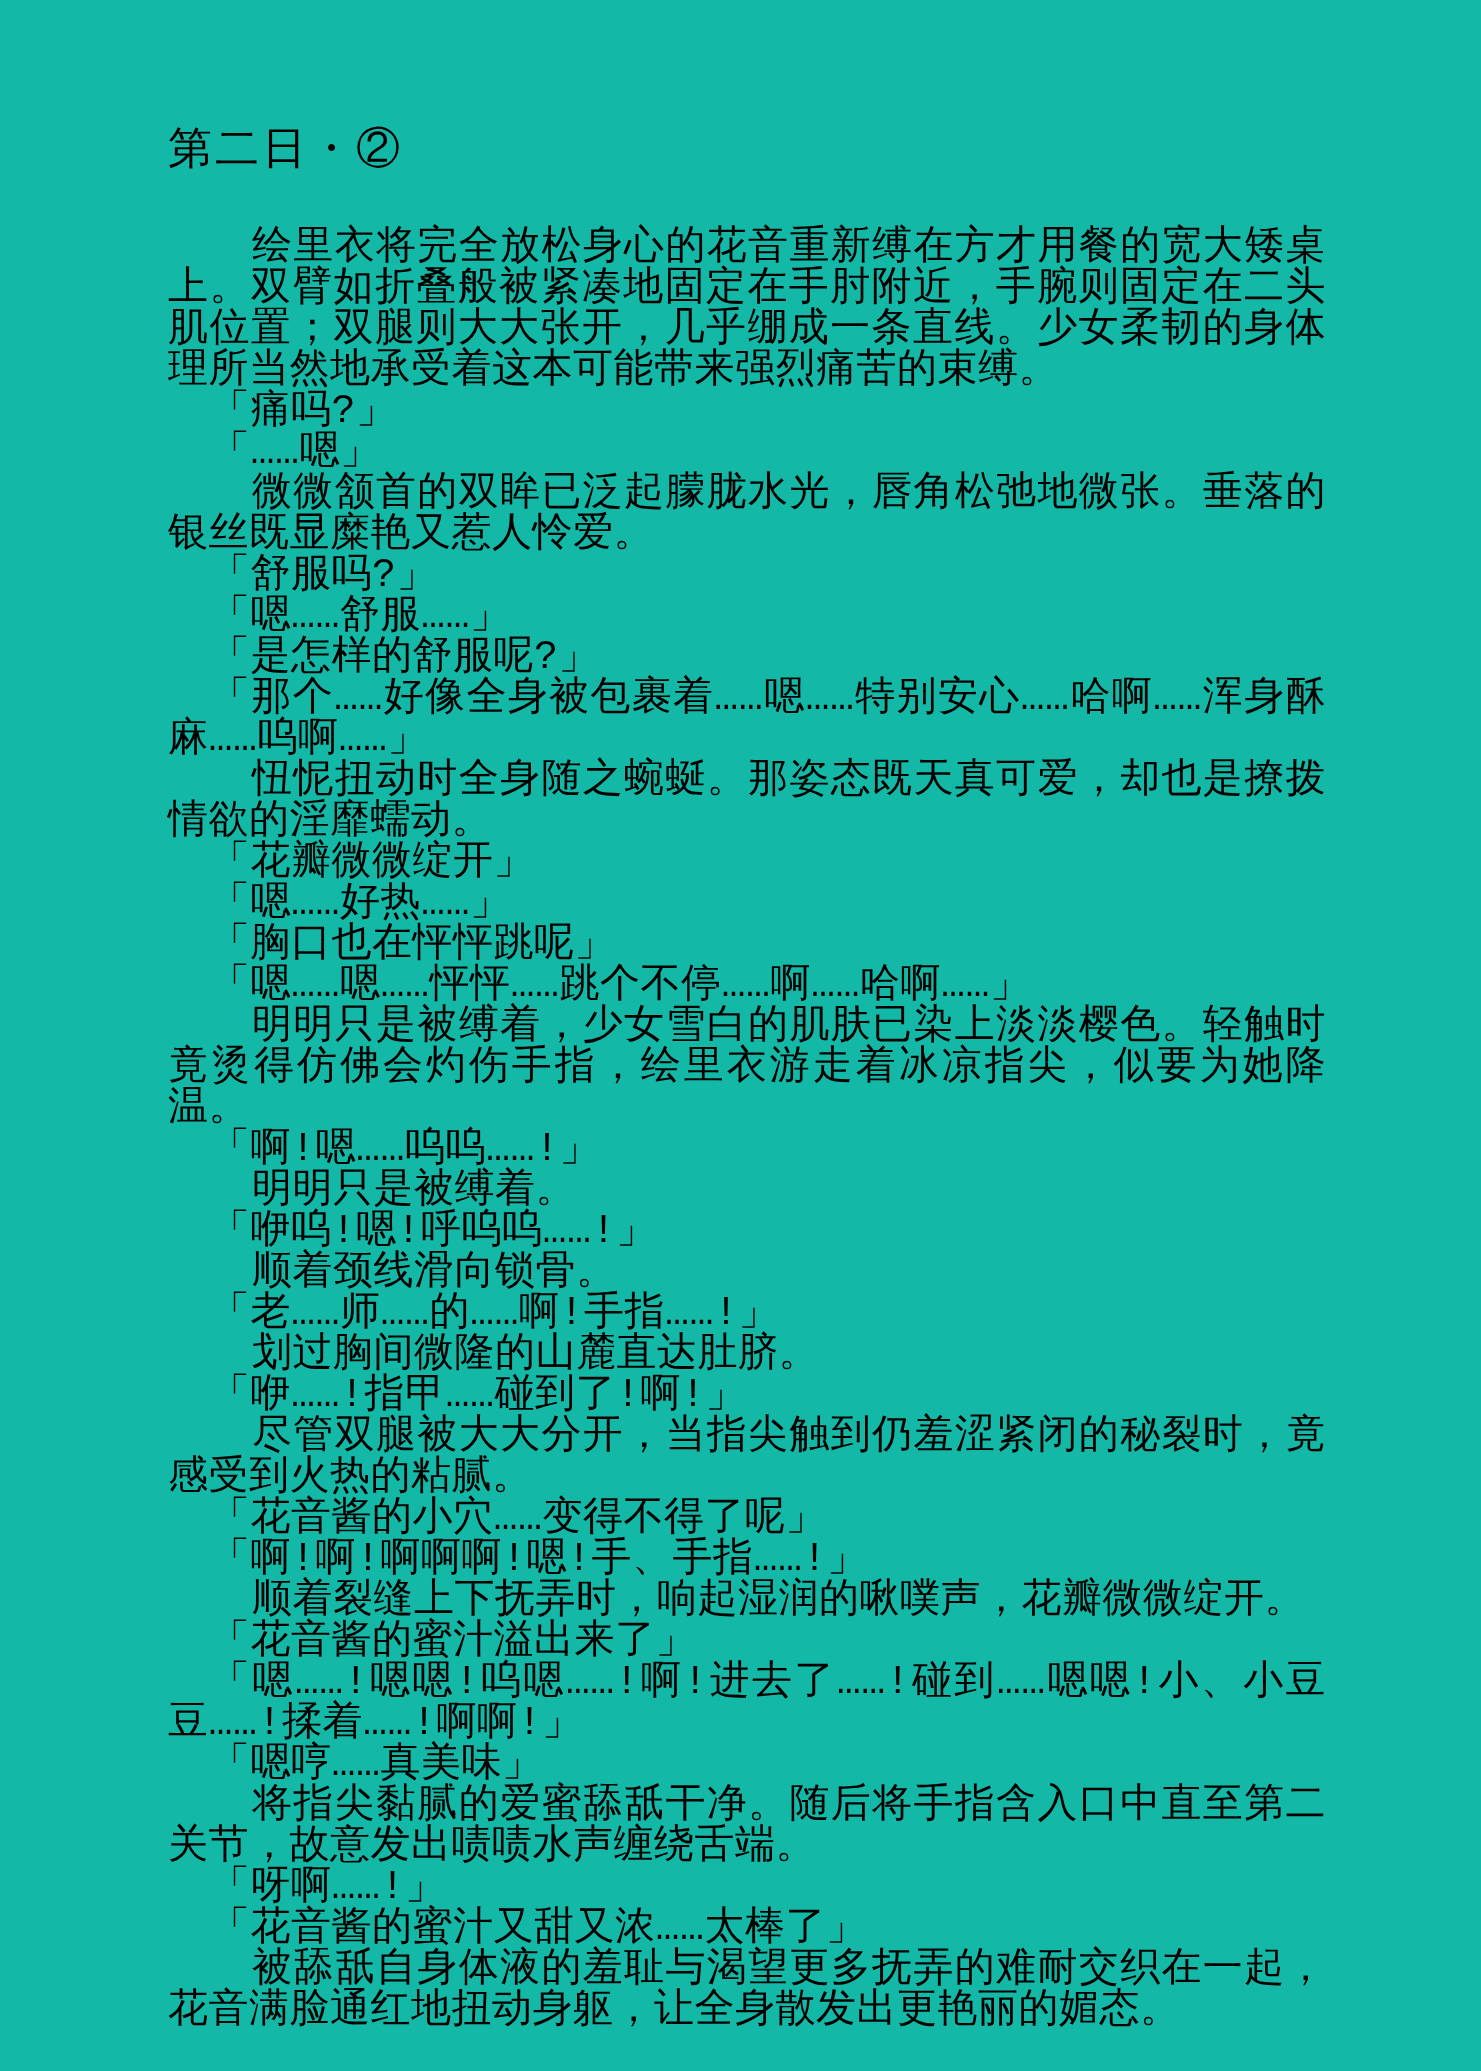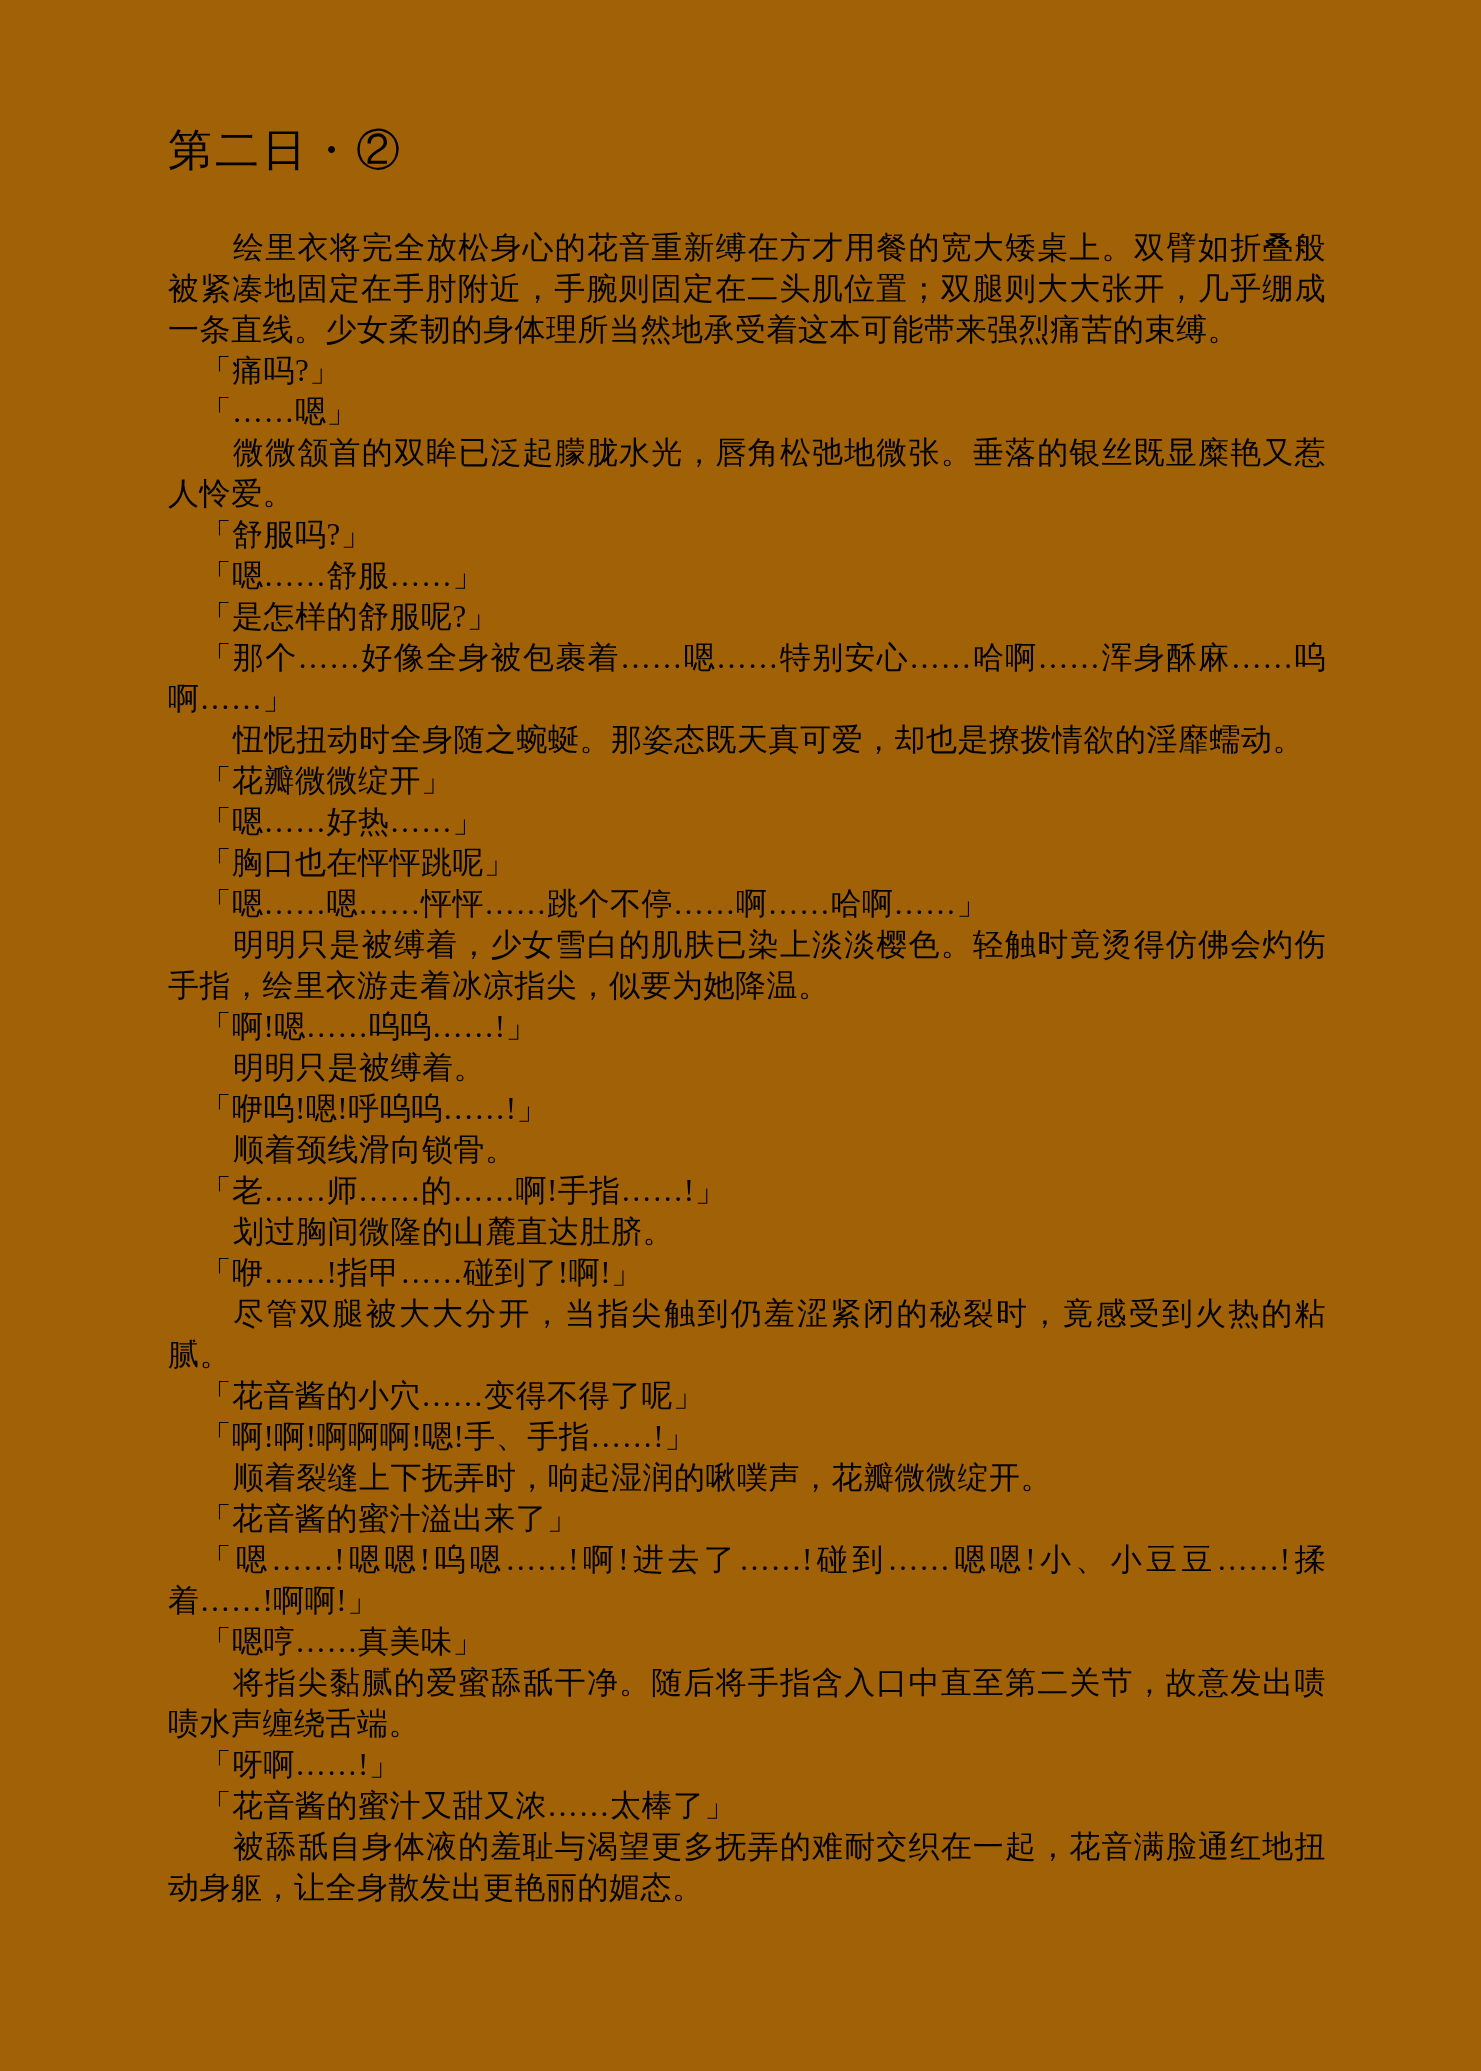--- a/index.html
+++ b/index.html
@@ -5,37 +5,37 @@
   html, body {
     margin: 0;
     padding: 0;
     background: #ffffff;
   }
   .page {
     position: relative;
     width: 1481px;
     height: 2071px;
     margin: 0 auto;
-    background: #a16207;
+    background: #14b8a6;
     color: #000000;
     box-sizing: border-box;
     padding: 126px 150px 0 168px;
-    font-family: Liberation Serif, serif;
+    font-family: Liberation Mono, monospace;
     overflow: hidden;
   }
   .chapter-title {
     margin: 0 0 50px 0;
     font-size: 44px;
     font-weight: 400;
     letter-spacing: 3px;
     line-height: 1.15;
   }
   .page-body {
     width: 1158px;
-    font-size: 31px;
+    font-size: 40px;
     line-height: 41px;
     text-align: justify;
     letter-spacing: 0.5px;
   }
   .page-body p {
     margin: 0;
     padding: 0;
   }
   p.narration {
     text-indent: 2.1em;

